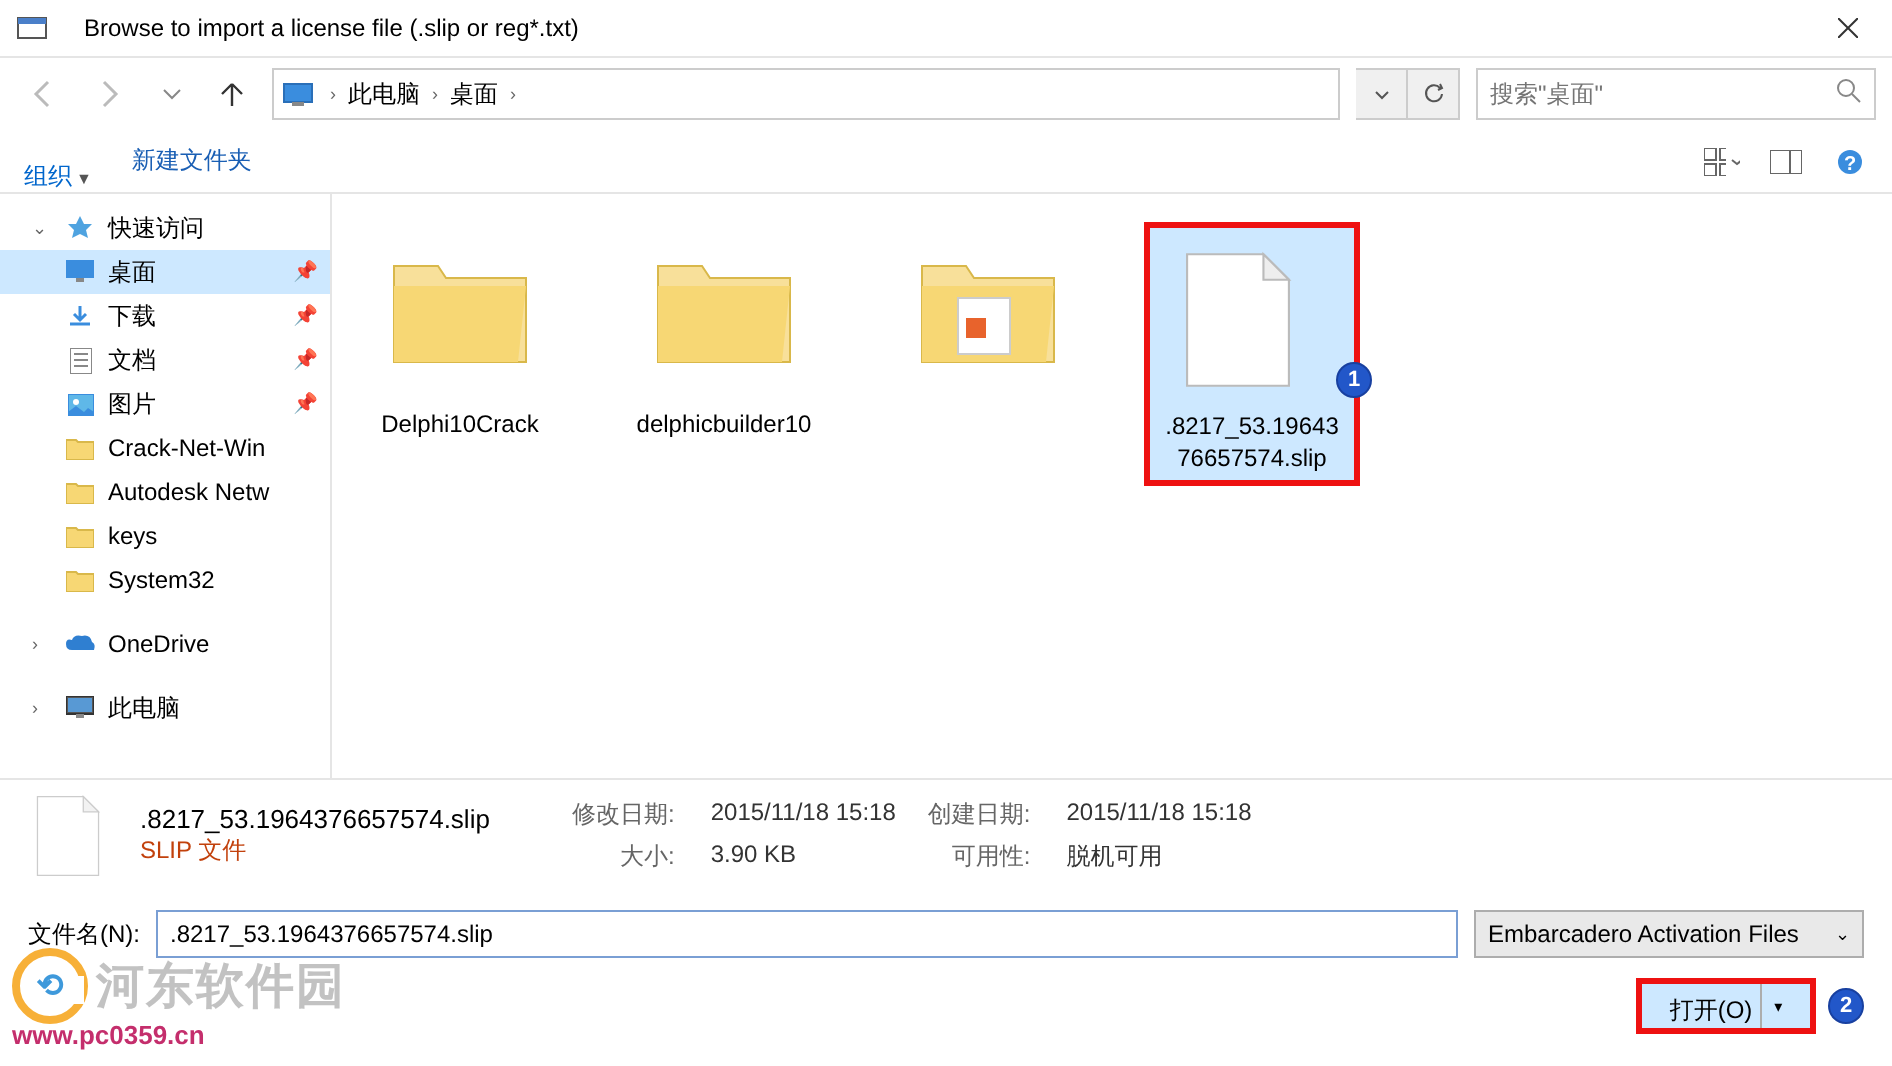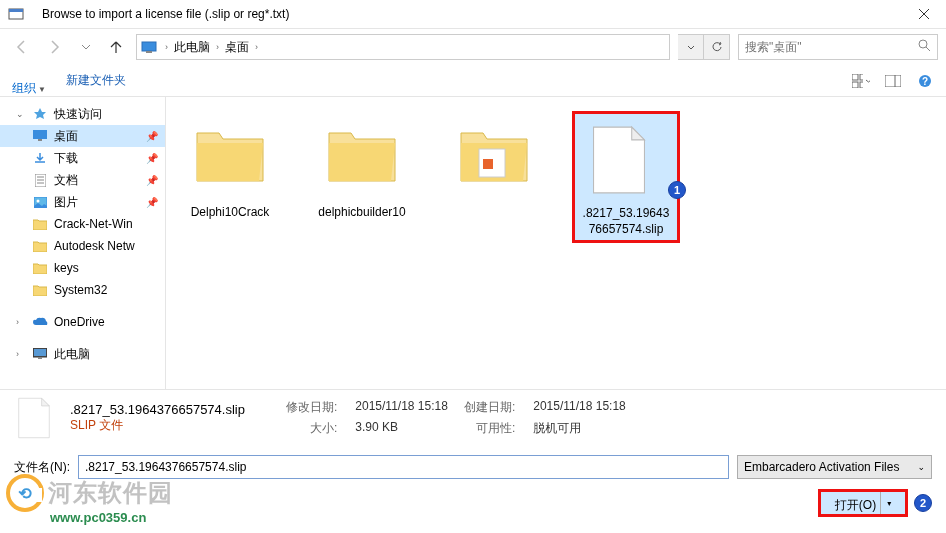--- a/index.html
+++ b/index.html
@@ -68,21 +68,21 @@
 .filename-row .filter { width: 195px; height: 24px; border: 1px solid #adadad; background: #e9e9e9; display:flex; align-items:center; padding: 0 6px; font-size: 12px; }
 .filename-row .filter .dd { margin-left: auto; font-size: 9px; }
 .btn-row { display: flex; justify-content: flex-end; gap: 8px; align-items: center; }
 .btn { width: 86px; height: 24px; border: 1px solid #adadad; background: #e9e9e9; display:flex; align-items:flex-end; justify-content:center; font-size: 12px; position: relative; }
 .btn.primary { background: #cde8ff; border: 3px solid #e11; width: 90px; height: 28px; }
 .btn .dd { margin-left: 4px; font-size: 8px; border-left: 1px solid #adadad; padding-left: 6px; height: 100%; display:flex; align-items:center; }
 
 .watermark { position: absolute; left: 6px; bottom: 8px; opacity: 0.9; pointer-events: none; }
 .watermark .logo-row { display:flex; align-items:center; gap: 4px; }
 .watermark .cn { font-size: 24px; font-weight: bold; color: rgba(120,120,120,0.5); letter-spacing: 1px; }
-.watermark .url { font-size: 13px; color: #15803d; font-weight: bold; margin-top: -2px; margin-left: 44px; }
+.watermark .url { font-size: 13px; color: #be185d; font-weight: bold; margin-top: -2px; }
 .wm-circle { width: 38px; height: 38px; border: 4px solid #f7a823; border-radius: 50%; display:flex; align-items:center; justify-content:center; color:#2a8fd8; font-weight:bold; font-size: 16px; position: relative; }
 .wm-circle::after { content:""; position:absolute; right:-2px; top:10px; width: 10px; height: 14px; background:#fff; }
 </style>
 </head>
 <body>
 
 <div class="titlebar">
   <span class="app-icon">
     <svg width="16" height="16">
         <rect x="1" y="3" width="14" height="10" fill="#fff" stroke="#555"></rect>

